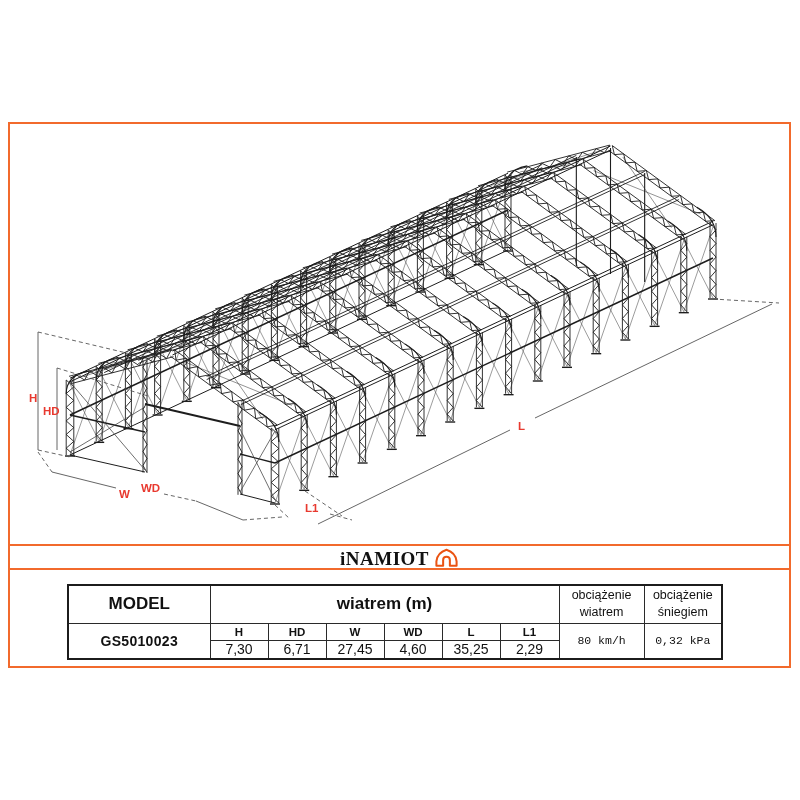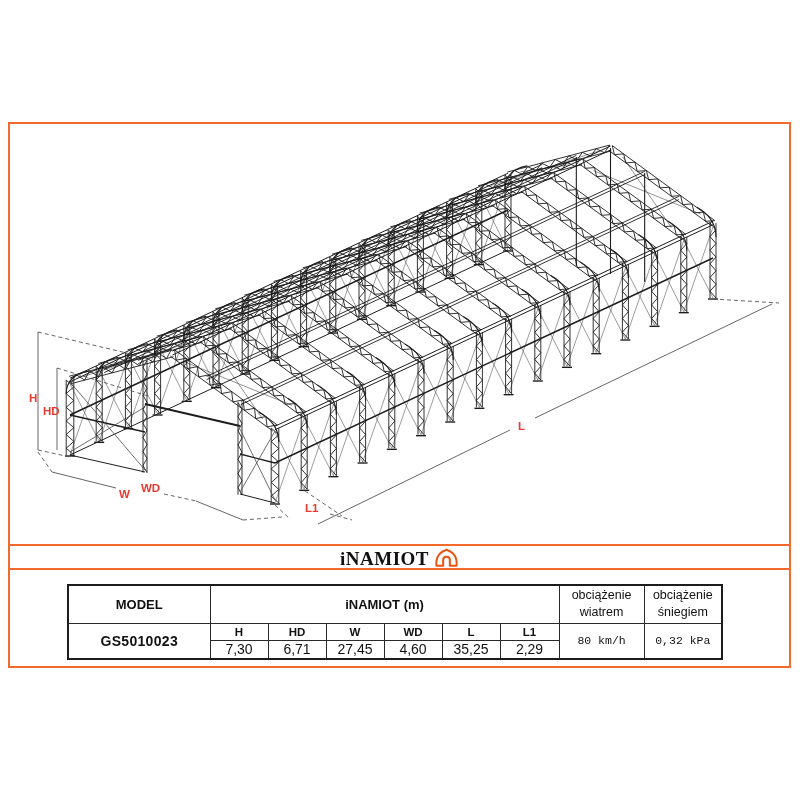--- a/index.html
+++ b/index.html
@@ -11,21 +11,21 @@
   .hdiv{left:8px;width:783px;height:2px;background:var(--acc);}
   
   #logo-band{left:8px;top:546px;width:783px;height:22px;display:flex;align-items:flex-end;justify-content:center;gap:5px;}
   #logo-text{font-family:"Liberation Serif",serif;font-weight:bold;font-size:19px;color:#111;letter-spacing:.5px;line-height:1;}
   
   #iso{left:0;top:0;}
   
   #spec-table{left:67px;top:584px;border-collapse:collapse;table-layout:fixed;width:654px;
               border:2px solid #1c1c1c;background:#fff;color:#111;}
   #spec-table td{border:1px solid #2a2a2a;text-align:center;vertical-align:middle;padding:0;overflow:hidden;}
-  .th1{font-weight:bold;font-size:13px;}
+  .th1{font-weight:bold;font-size:17px;}
   .wrapcell{font-weight:normal;font-size:12.5px;line-height:1.35;}
   .model-val{font-weight:bold;font-size:14px;letter-spacing:.3px;}
   .dimhead{font-weight:bold;font-size:11.5px;}
   .dimval{font-size:14px;}
   .loadval{font-size:11.5px;font-family:Liberation Mono, monospace;}
   text.dim{font:600 11.5px "Liberation Sans",sans-serif;}
 </style>
 </head>
 <body>
 
@@ -316,21 +316,21 @@
       <col style="width:58px">
     <col style="width:58px">
       <col style="width:58px">
       <col style="width:59px">
     <col style="width:85px">
       <col style="width:78px">
   </colgroup>
   <tbody>
       <tr style="height:38px">
     <td class="th1">MODEL</td>
-    <td class="th1" colspan="6">iNAMIOT (m)</td>
+    <td class="th1" colspan="6">wiatrem (m)</td>
     <td class="wrapcell">obciążenie wiatrem</td>
     <td class="wrapcell">obciążenie śniegiem</td>
   </tr>
   <tr style="height:17px">
     <td rowspan="2" class="model-val">GS5010023</td>
     <td class="dimhead">H</td>
     <td class="dimhead">HD</td>
     <td class="dimhead">W</td>
     <td class="dimhead">WD</td>
     <td class="dimhead">L</td>

